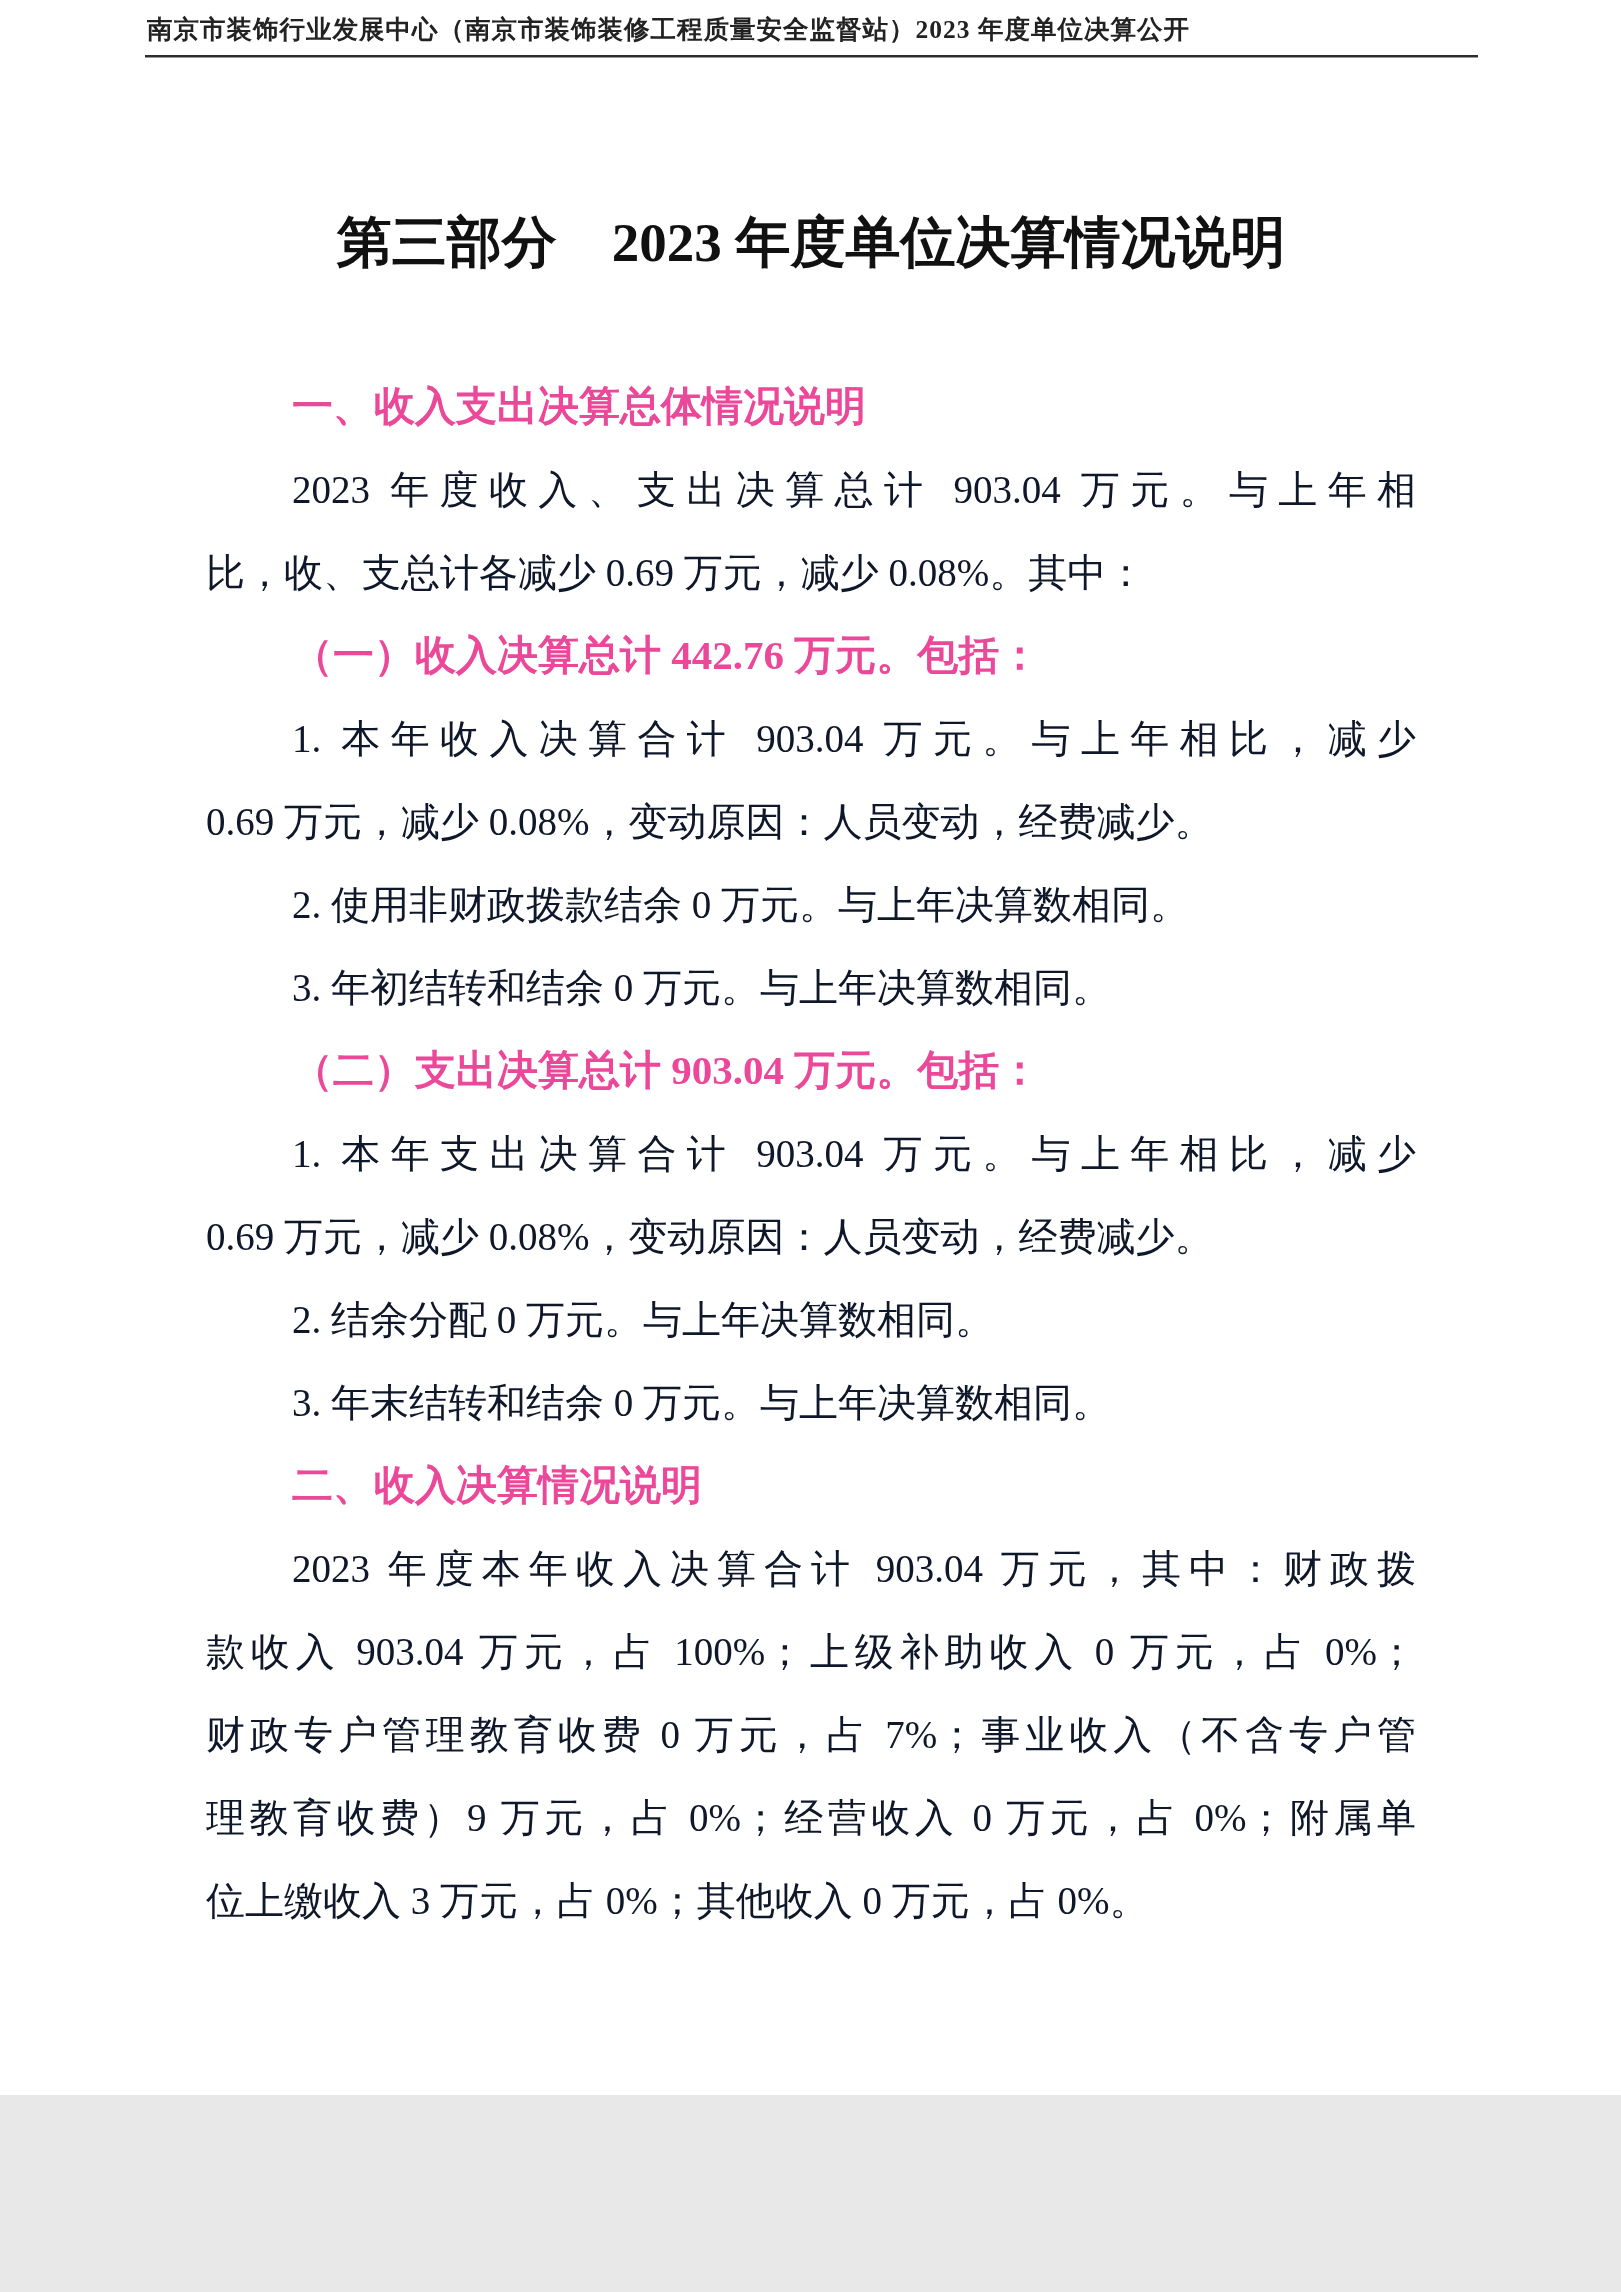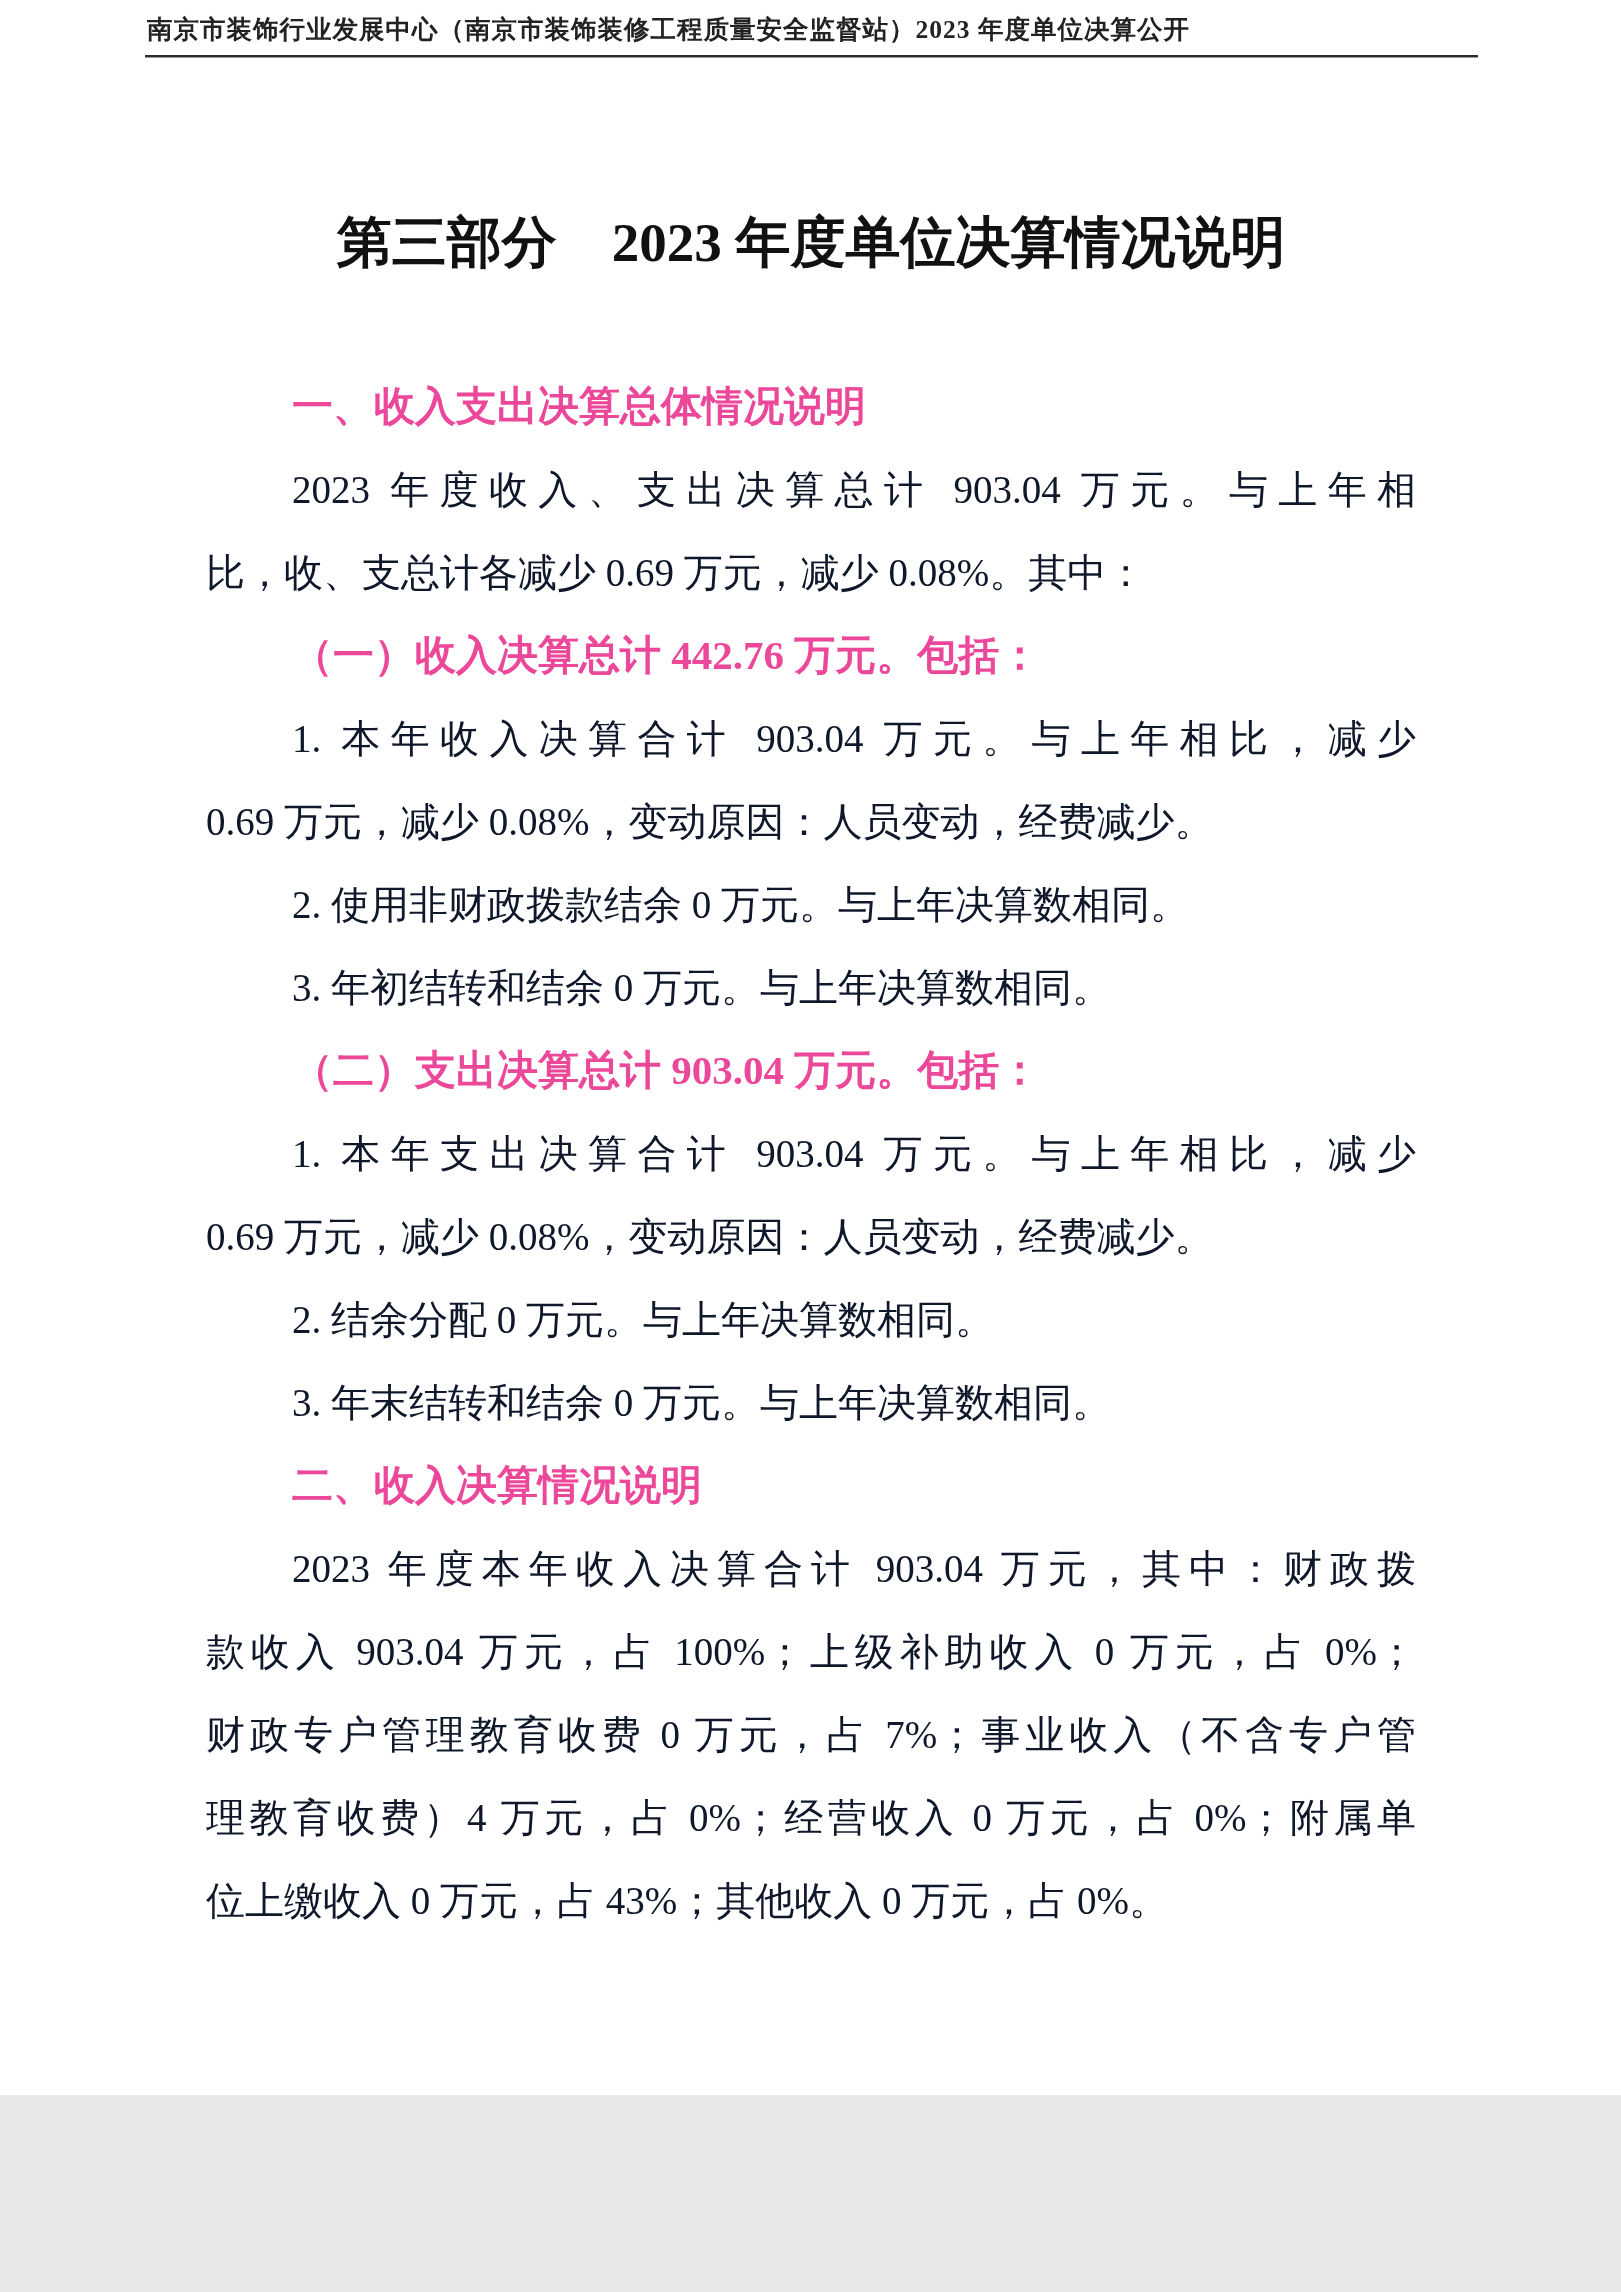--- a/index.html
+++ b/index.html
@@ -114,22 +114,22 @@
     <div class="line indent">3. 年末结转和结余 0 万元。与上年决算数相同。</div>
 
     <div class="line heading indent">二、收入决算情况说明</div>
 
     <div class="line indent fill">2023 年度本年收入决算合计 903.04 万元，其中：财政拨</div>
 
     <div class="line fill">款收入 903.04 万元，占 100%；上级补助收入 0 万元，占 0%；</div>
 
     <div class="line fill">财政专户管理教育收费 0 万元，占 7%；事业收入（不含专户管</div>
 
-    <div class="line fill">理教育收费）4 万元，占 0%；经营收入 0 万元，占 0%；附属单</div>
+    <div class="line fill">理教育收费）9 万元，占 0%；经营收入 0 万元，占 0%；附属单</div>
 
-    <div class="line">位上缴收入 0 万元，占 43%；其他收入 0 万元，占 0%。</div>
+    <div class="line">位上缴收入 3 万元，占 0%；其他收入 0 万元，占 0%。</div>
 
   </div>
 
   <div class="footer">- 25 -</div>
 
 </div>
 
 
 </body></html>

